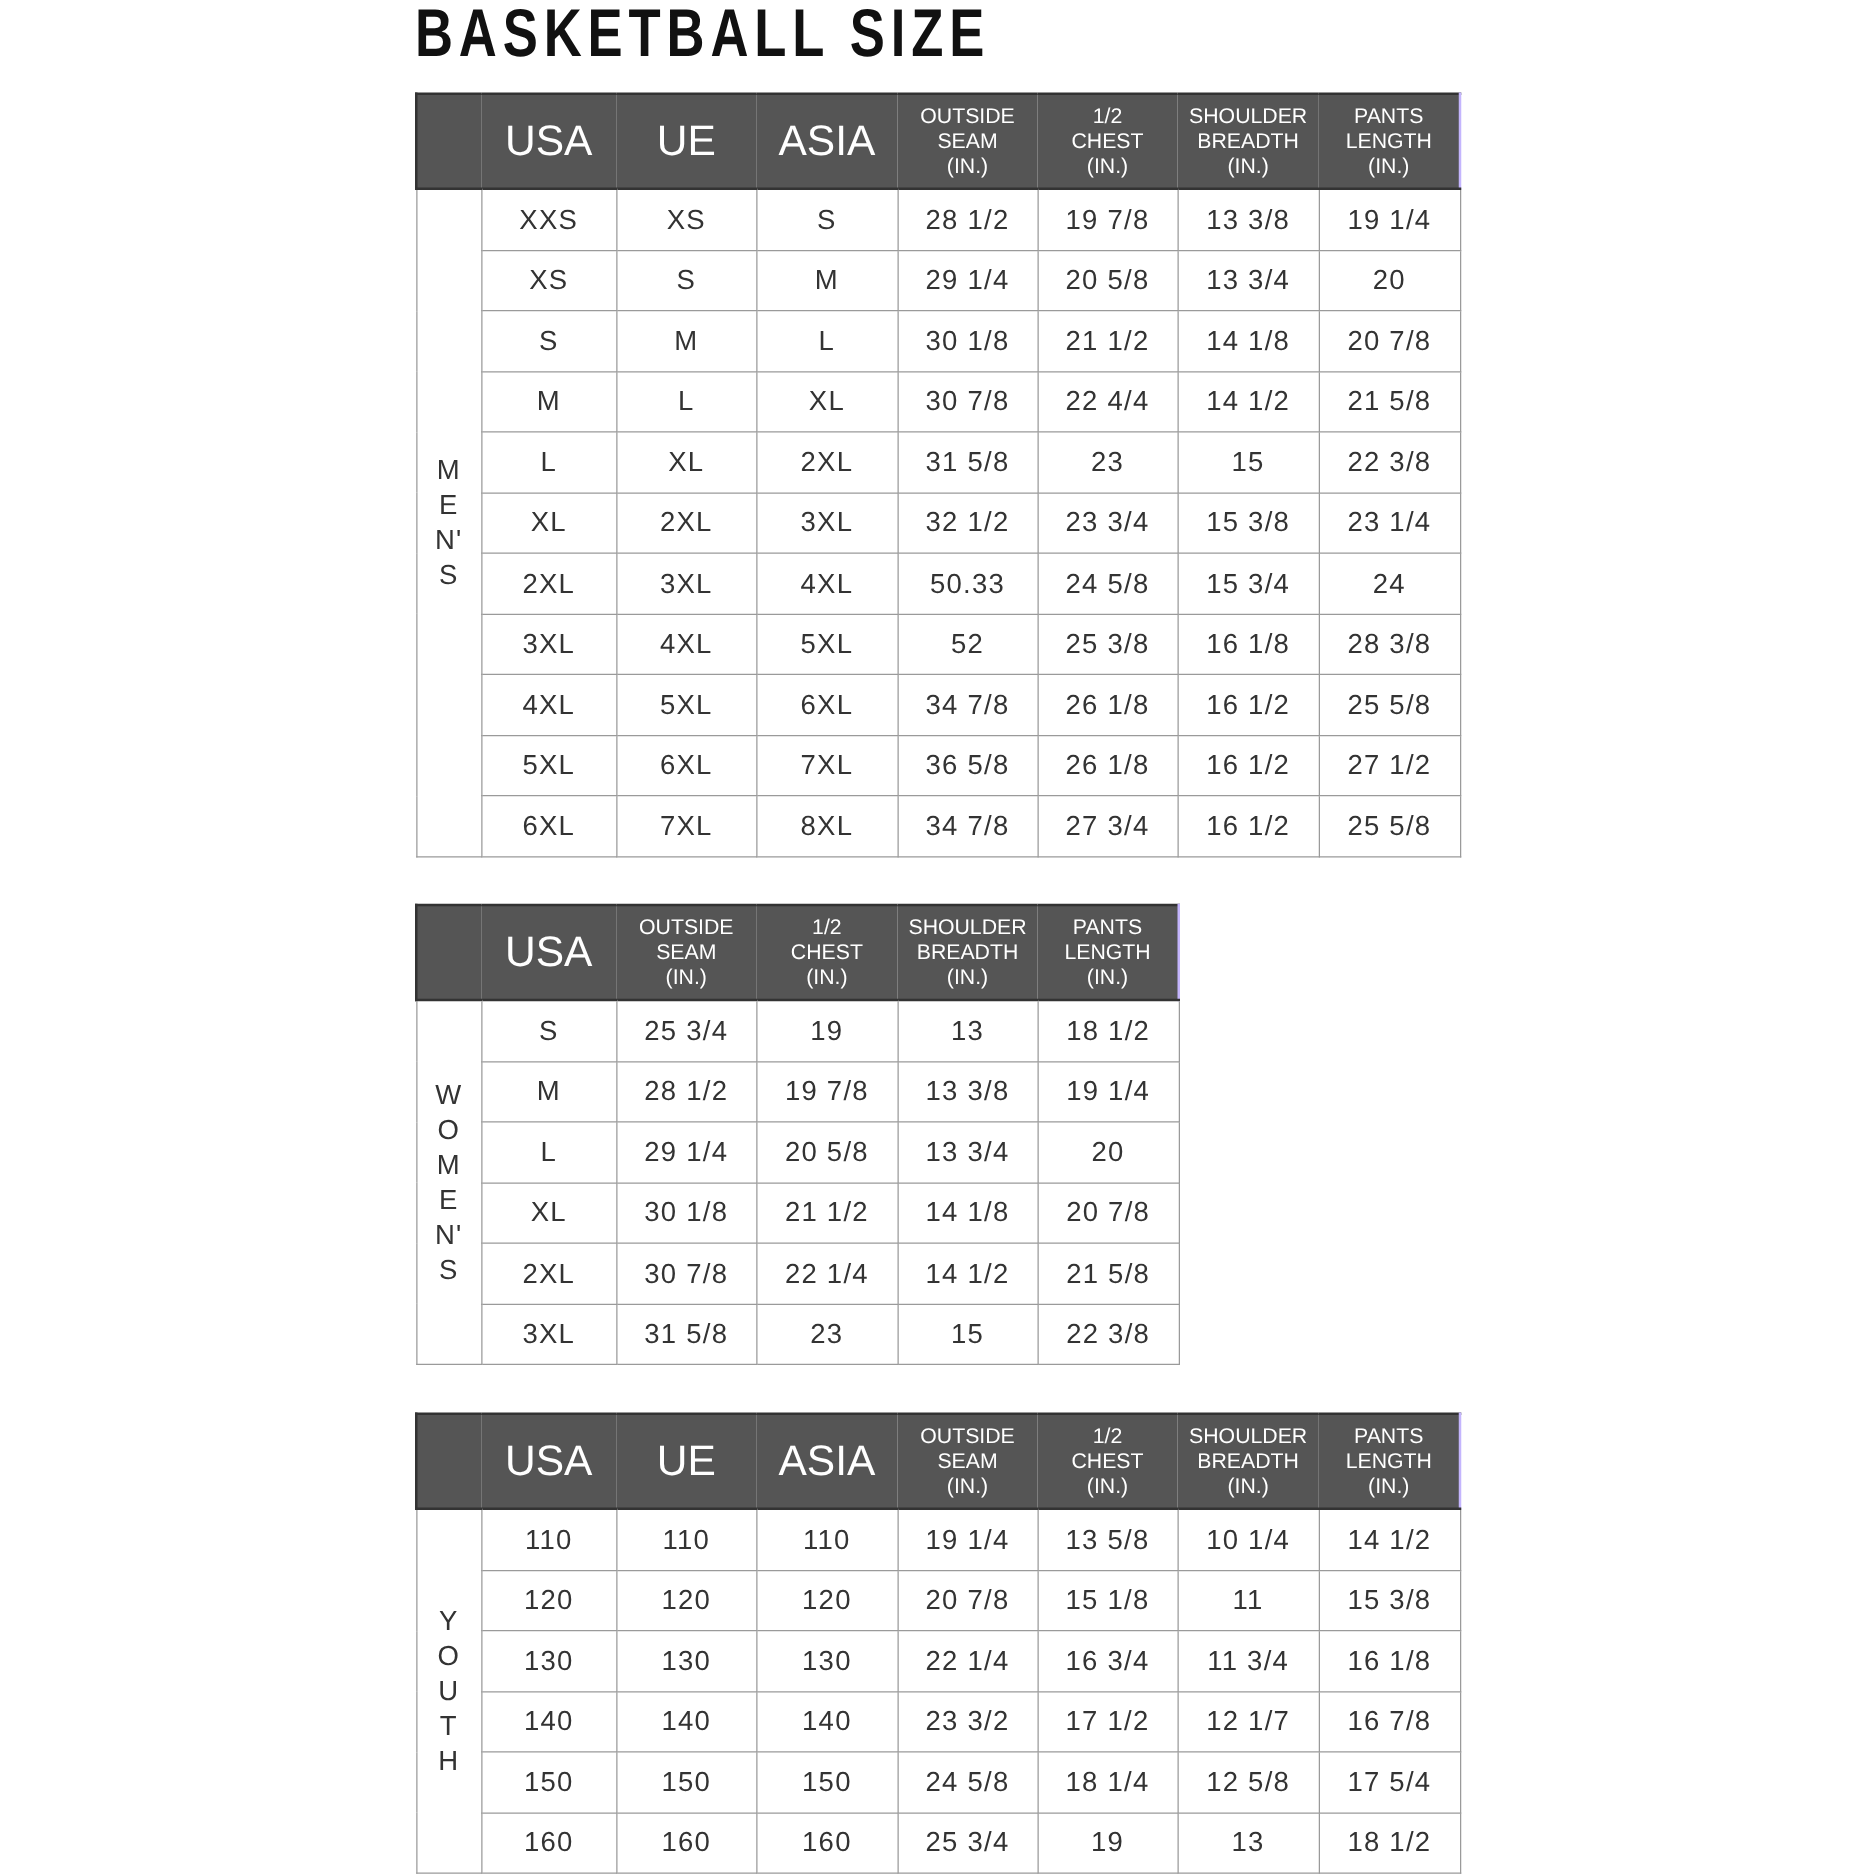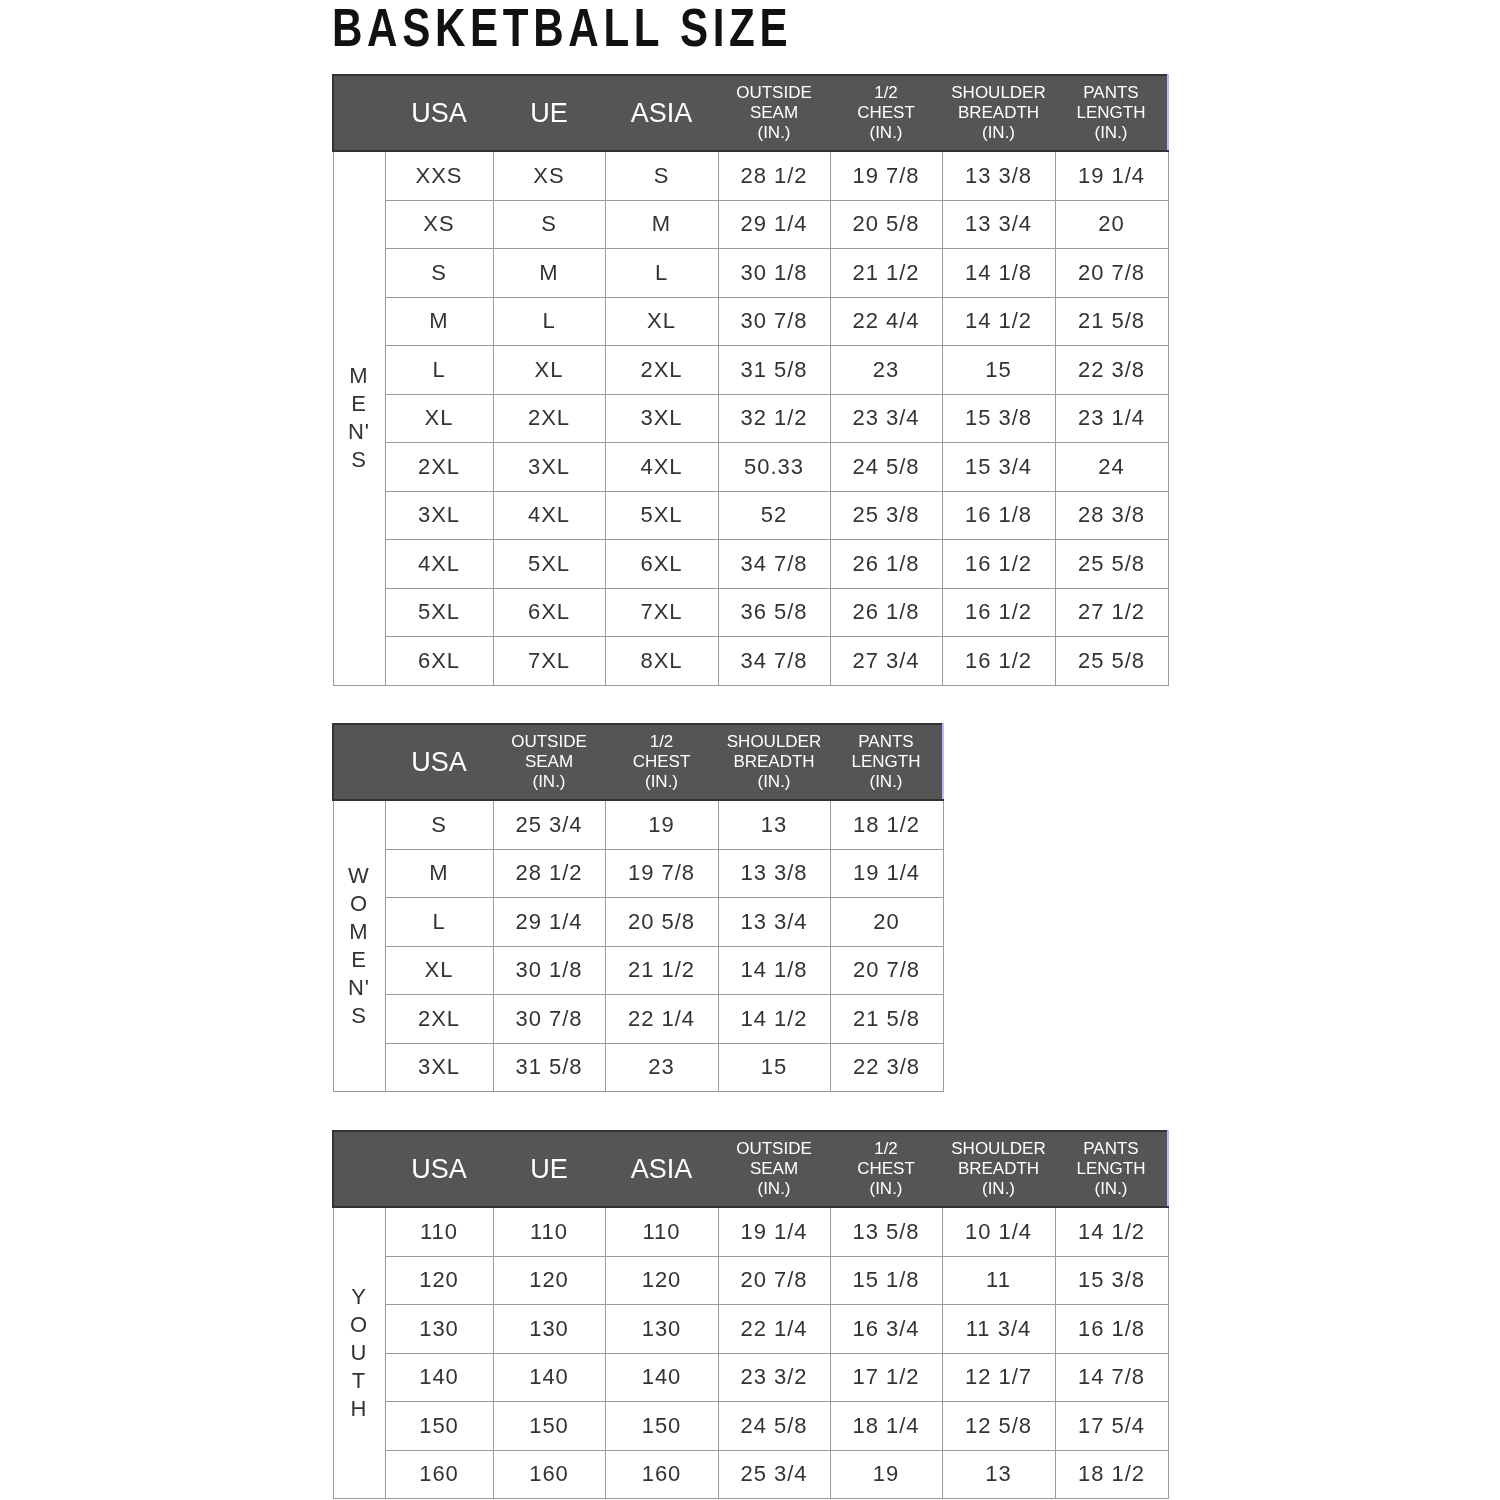--- a/index.html
+++ b/index.html
@@ -3,21 +3,21 @@
 <meta charset="utf-8">
 <style>
   html, body { margin:0; padding:0; background:#ffffff; }
   body { width:1500px; height:1500px; position:relative; overflow:hidden; font-family:"Liberation Sans", sans-serif; color:#333; }
   .title { position:absolute; left:332px; top:0px; font-family:"Liberation Sans", sans-serif; font-weight:bold; font-size:54px; letter-spacing:6px; color:#111; transform:scaleX(0.78); transform-origin:left top; line-height:54px; }
   .tbl { position:absolute; left:332px; border-collapse:collapse; table-layout:fixed; }
   .tbl th, .tbl td { padding:0; text-align:center; }
   .tbl thead th { background:#555555; color:#ffffff; height:74px; font-weight:normal; border-top:2px solid #333; border-bottom:2px solid #333; }
   .tbl thead th:first-child { border-left:2px solid #333; }
   .tbl thead th:last-child { border-right:2px solid #c4b5fd; }
-  .th-big { font-size:27px; font-weight:bold; }
+  .th-big { font-size:34px; font-weight:bold; }
   .th-small { font-size:17px; line-height:20px; }
   .tbl tbody td { border:1px solid #9a9a9a; height:47.5px; font-size:22px; color:#333; letter-spacing:1px; }
   .side { font-size:24px; color:#444; line-height:28px; vertical-align:middle; }
   .side span { display:block; }
 </style>
 </head>
 <body>
 
 <div class="title">BASKETBALL  SIZE</div>
 
@@ -344,21 +344,21 @@
         <td>11 3/4</td>
         <td>16 1/8</td>
       </tr>
       <tr>
         <td>140</td>
         <td>140</td>
         <td>140</td>
         <td>23 3/2</td>
         <td>17 1/2</td>
         <td>12 1/7</td>
-        <td>14 7/8</td>
+        <td>16 7/8</td>
       </tr>
       <tr>
         <td>150</td>
         <td>150</td>
         <td>150</td>
         <td>24 5/8</td>
         <td>18 1/4</td>
         <td>12 5/8</td>
         <td>17 5/4</td>
       </tr>

